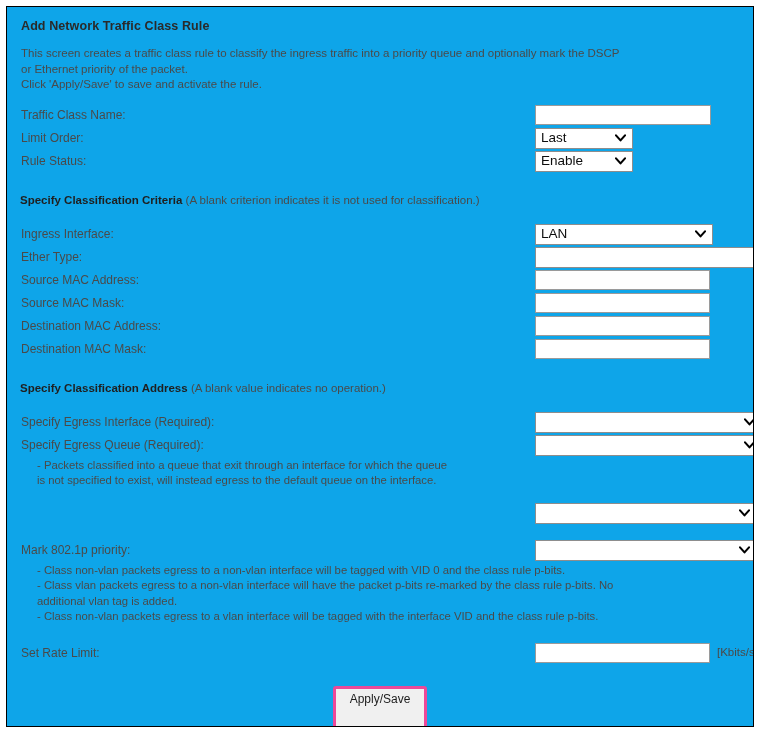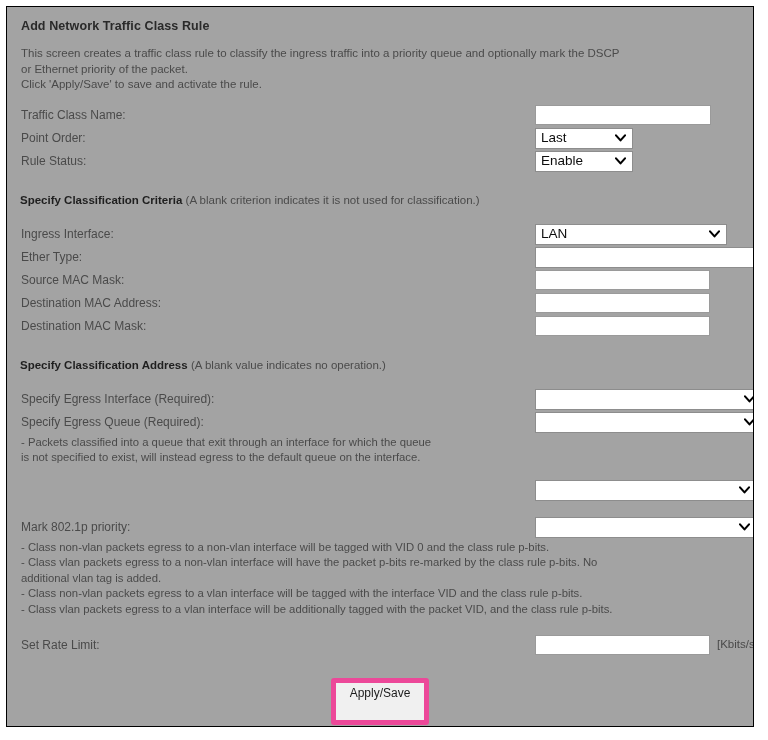--- a/index.html
+++ b/index.html
@@ -14,21 +14,21 @@
     color: #333333;
     overflow: hidden;
   }
   .page {
     position: absolute;
     left: 6px;
     top: 6px;
     width: 748px;
     height: 721px;
     border: 1px solid #000000;
-    background: #a3a3a3;
+    background: #0ea5e9;
     box-sizing: border-box;
     overflow: hidden;
   }
   .inner {
     position: relative;
     padding: 10px 12px 0 12px;
     height: 100%;
     box-sizing: border-box;
   }
 
@@ -120,32 +120,32 @@
     top: 50%;
     transform: translateY(-50%);
     width: 11px;
     height: 8px;
   }
   .sel .arrow svg { display: block; }
 
   
   .w-name   { width: 176px; }
   .w-small  { width: 98px; }
-  .w-lan    { width: 192px; }
+  .w-lan    { width: 178px; }
   .w-wide   { width: 237px; }
   .w-mac    { width: 175px; }
   .w-egress { width: 227px; }
   .w-mark   { width: 222px; }
   .w-rate   { width: 175px; }
 
   .note {
     font-size: 11.3px;
     color: #4a4a4a;
     line-height: 15.5px;
-    margin-left: 2px;
+    margin-left: 18px;
   }
   .note .ln { display: block; }
 
   .gap-s { height: 8px; }
   .gap-m { height: 14px; }
   .gap-l { height: 18px; }
 
   .unit {
     position: absolute;
     left: 698px;
@@ -157,21 +157,21 @@
 
   .btnbar {
     text-align: center;
     margin-top: 22px;
   }
   button.applysave {
     font-family: "Liberation Sans", sans-serif;
     font-size: 12px;
     color: #1c1c1c;
     background: #f0f0f0;
-    border: 5px solid #ec4899;
+    border: 3px solid #ec4899;
     border-radius: 3px;
     padding: 3px 14px 20px 14px;
     cursor: pointer;
   }
 </style>
 </head>
 <body>
 
 <div class="page">
   <div class="inner">
@@ -185,21 +185,21 @@
     </div>
 
     <div class="row">
       <span class="label">Traffic Class Name:</span>
       <div class="ctrl">
         <input class="txt w-name" type="text" value="" style="">
       </div>
     </div>
 
     <div class="row">
-      <span class="label">Point Order:</span>
+      <span class="label">Limit Order:</span>
       <div class="ctrl">
         <div class="sel w-small">
           <span class="selval">Last</span>
           <span class="arrow">
             <svg width="11" height="8" viewBox="0 0 11 8">
                 <path d="M1 1.4 L5.5 6.4 L10 1.4" fill="none" stroke="#000" stroke-width="2.1" stroke-linecap="round" stroke-linejoin="round"></path>
               </svg>
           </span>
         </div>
       </div>
@@ -245,20 +245,26 @@
     <div class="row">
       <span class="label">Ether Type:</span>
       <div class="ctrl">
         <div class="sel w-wide">
           <span class="selval"></span>
 
         </div>
       </div>
     </div>
 
+    <div class="row">
+      <span class="label">Source MAC Address:</span>
+      <div class="ctrl">
+        <input class="txt w-mac" type="text" value="" style="">
+      </div>
+    </div>
 
     <div class="row">
       <span class="label">Source MAC Mask:</span>
       <div class="ctrl">
         <input class="txt w-mac" type="text" value="" style="">
       </div>
     </div>
 
     <div class="row">
       <span class="label">Destination MAC Address:</span>
@@ -345,21 +351,20 @@
           </span>
         </div>
       </div>
     </div>
 
     <div class="note">
       <span class="ln">- Class non-vlan packets egress to a non-vlan interface will be tagged with VID 0 and the class rule p-bits.</span>
       <span class="ln">- Class vlan packets egress to a non-vlan interface will have the packet p-bits re-marked by the class rule p-bits. No</span>
       <span class="ln">additional vlan tag is added.</span>
       <span class="ln">- Class non-vlan packets egress to a vlan interface will be tagged with the interface VID and the class rule p-bits.</span>
-      <span class="ln">- Class vlan packets egress to a vlan interface will be additionally tagged with the packet VID, and the class rule p-bits.</span>
     </div>
 
     <div class="gap-l"></div>
 
     <div class="row">
       <span class="label">Set Rate Limit:</span>
       <div class="ctrl">
         <input class="txt w-rate" type="text" value="" style="">
       </div>
       <span class="unit">[Kbits/s]</span>

